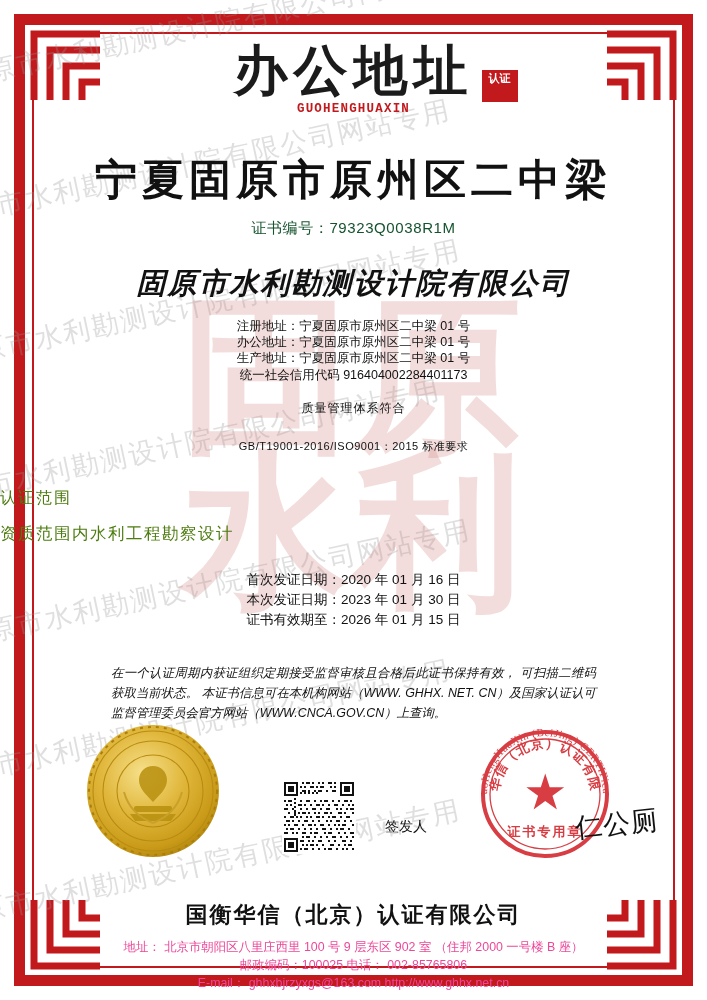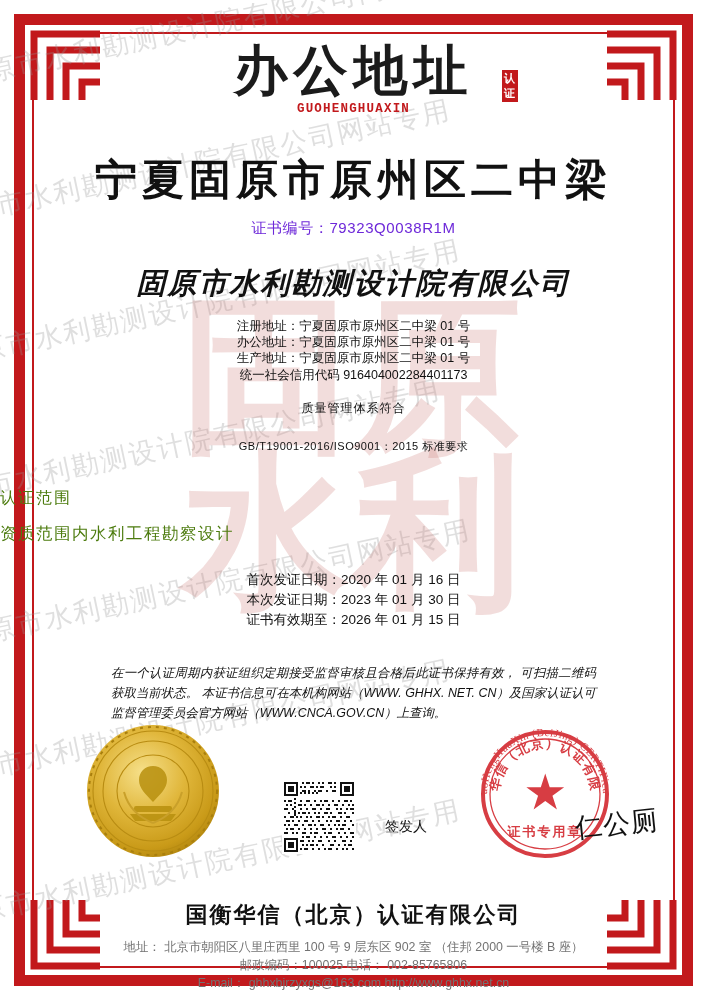--- a/index.html
+++ b/index.html
@@ -100,21 +100,21 @@
     color: #1b1b1b;
     letter-spacing: 6px;
     line-height: 1;
     display: inline-block;
     position: relative;
   }
   #logo-seal-mark {
     position: absolute;
     right: -44px;
     bottom: -4px;
-    width: 16px;
+    width: 36px;
     height: 32px;
     background: #c2191c;
     color: #fff;
     font-size: 11px;
     line-height: 15px;
     font-family: "Liberation Serif", serif;
     letter-spacing: 0;
     padding: 1px 0 0 0;
     box-sizing: border-box;
   }
@@ -140,21 +140,21 @@
     color: #111;
   }
 
   
   #cert-no {
     position: absolute;
     top: 219px;
     left: 0; right: 0;
     text-align: center;
     font-size: 15px;
-    color: #6d28d9;
+    color: #14532d;
     letter-spacing: 0.6px;
     font-family: "Liberation Sans", sans-serif;
   }
 
   
   #company-name {
     position: absolute;
     top: 264px;
     left: 0; right: 0;
     text-align: center;
@@ -311,21 +311,21 @@
   }
 
   
   #footer {
     position: absolute;
     top: 938px;
     left: 0; right: 0;
     text-align: center;
     font-size: 12.4px;
     line-height: 18px;
-    color: #737373;
+    color: #ec4899;
     font-family: "Liberation Sans", sans-serif;
   }
   #footer .f-line { white-space: nowrap; }
 </style>
 </head>
 <body>
 
 <div id="certificate">
 
   <div id="watermark">

